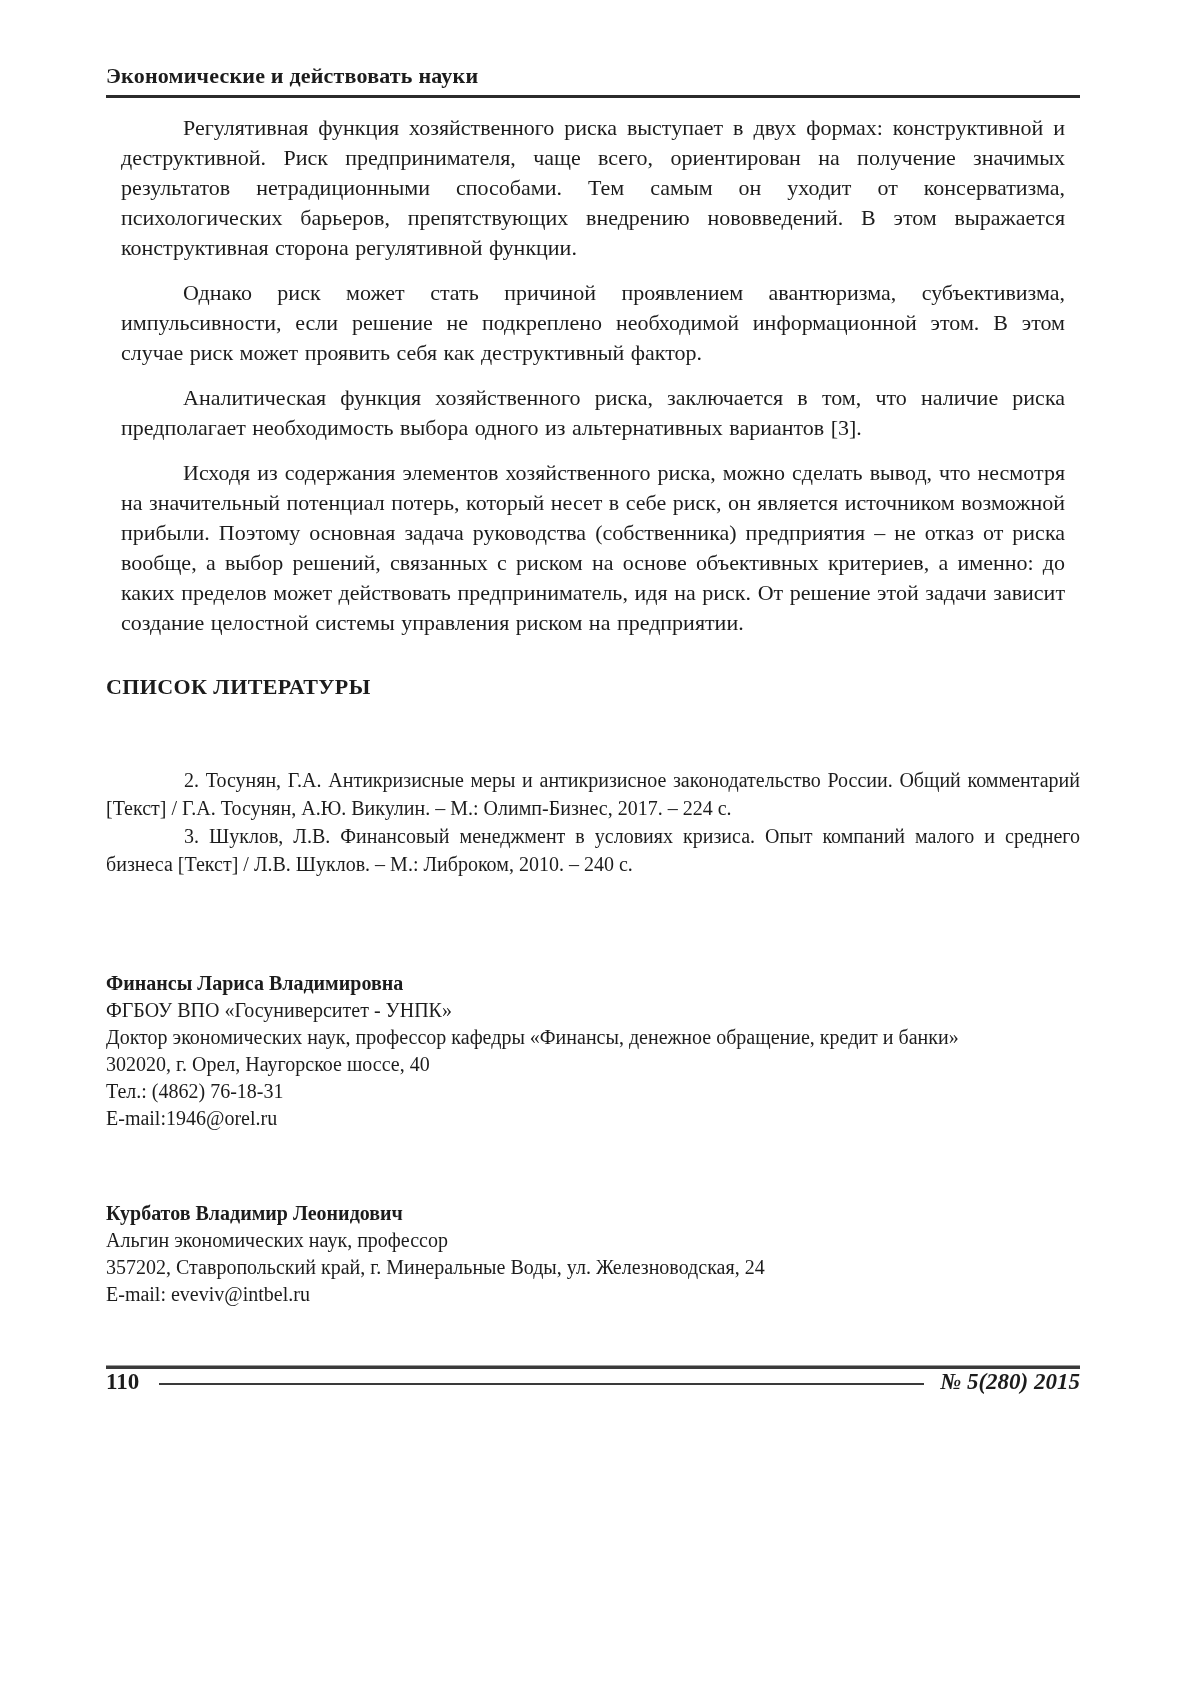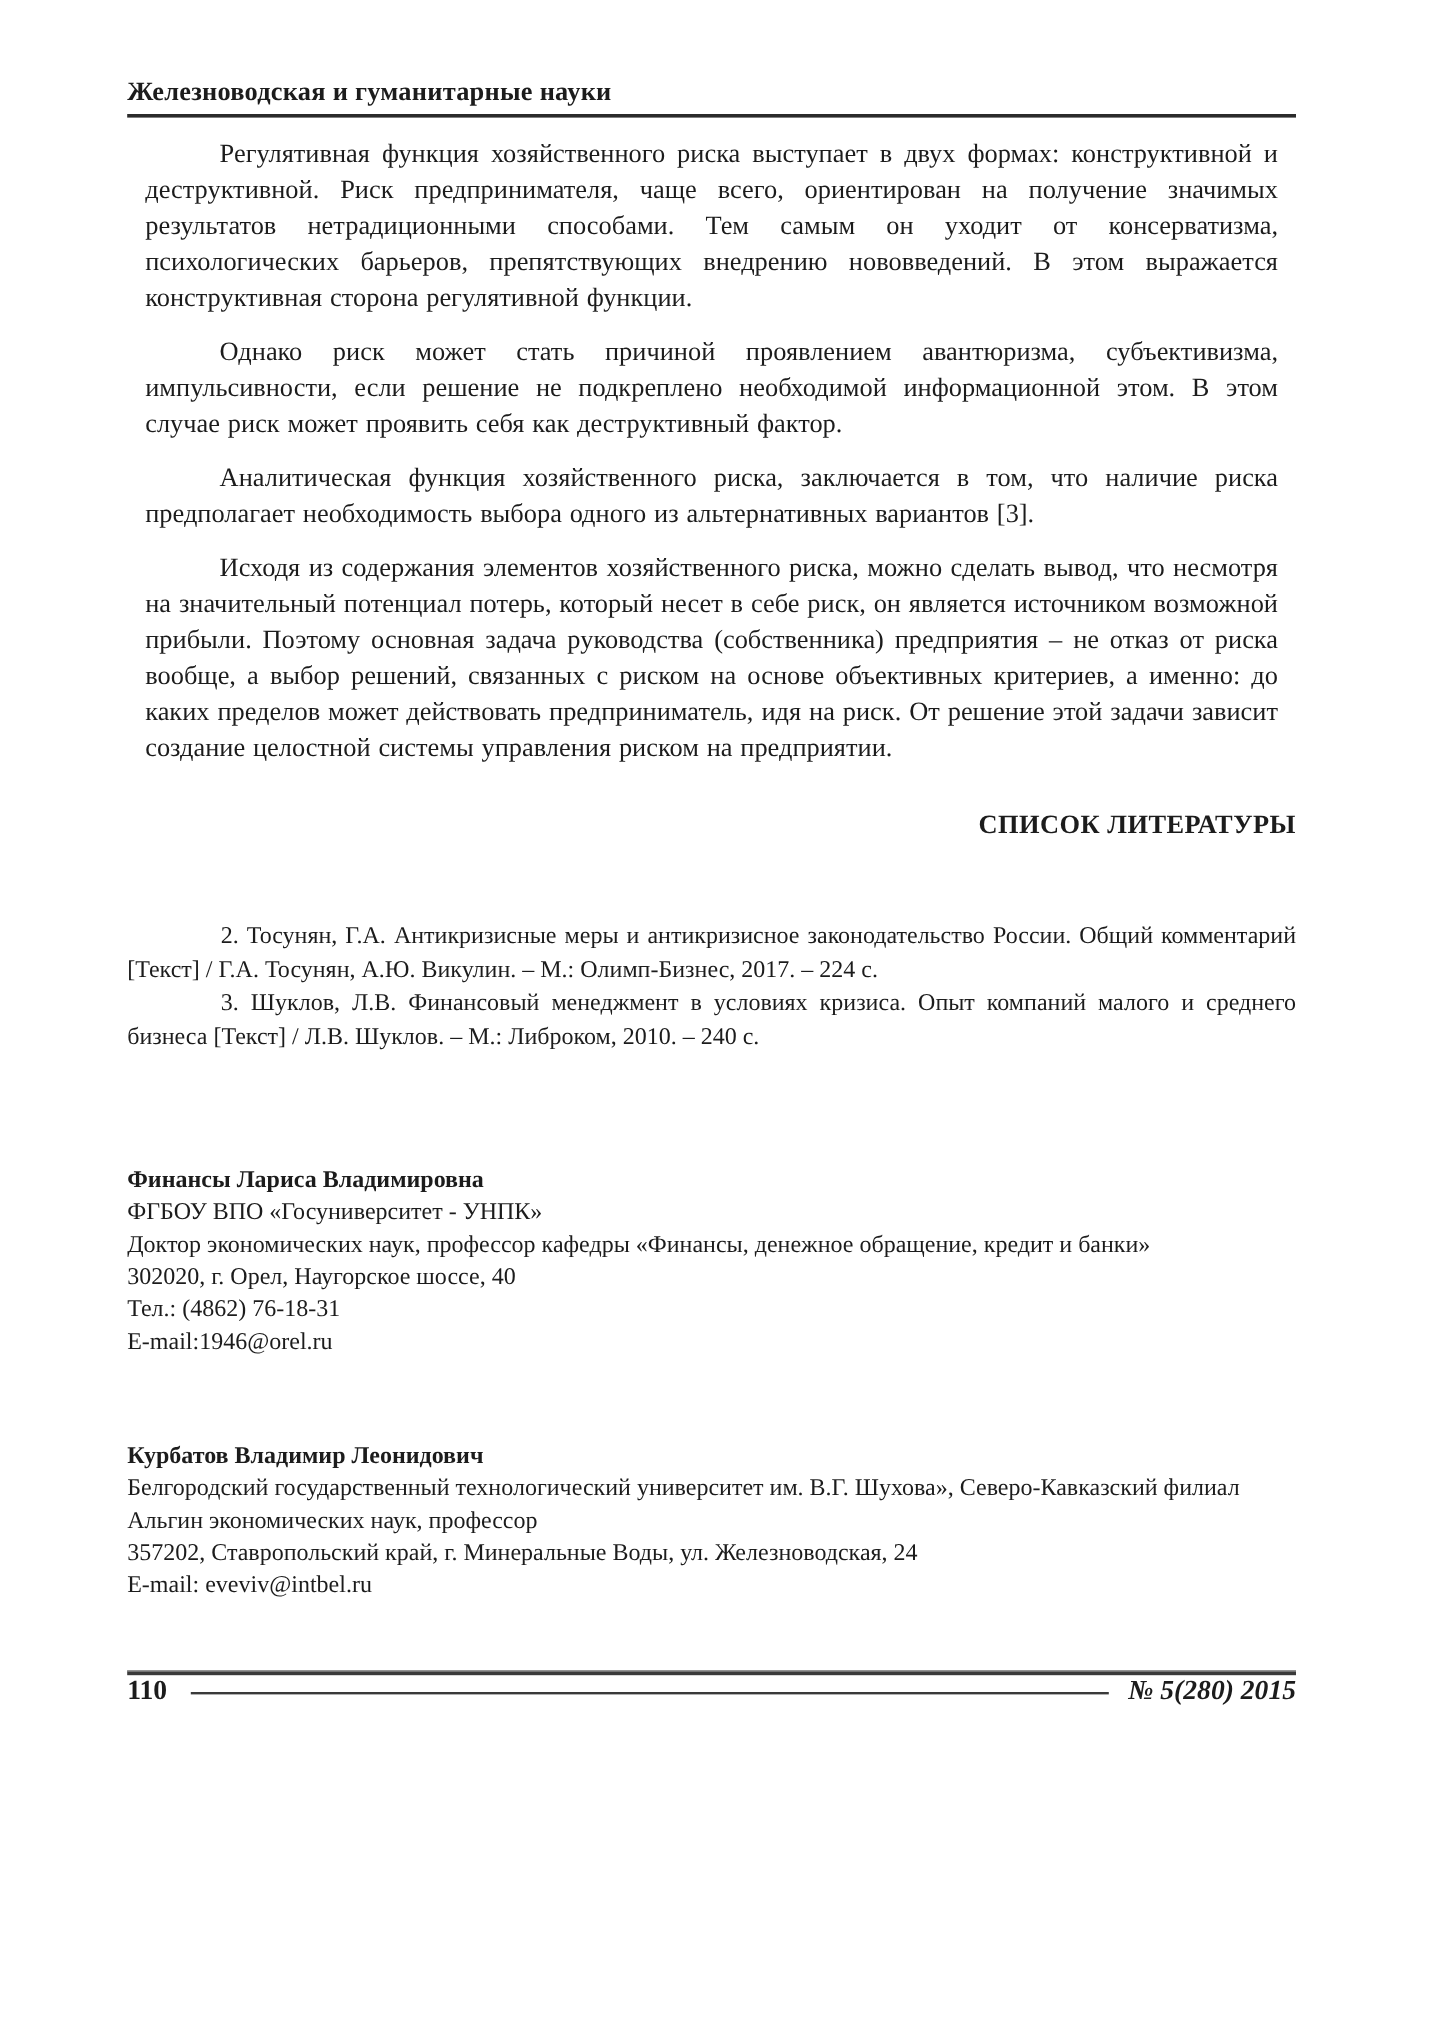--- a/index.html
+++ b/index.html
@@ -33,21 +33,21 @@
   .body-text p {
     margin: 15px;
     font-size: 22px;
     line-height: 30px;
     text-align: justify;
     text-indent: 62px;
     word-spacing: 1px;
   }
   .bib-heading {
     margin: 36px 0 66px 0;
-    text-align: right;
+    text-align: left;
     font-size: 22px;
     font-weight: bold;
     letter-spacing: 0.4px;
   }
   .references p {
     margin: 0;
     font-size: 20px;
     line-height: 28px;
     text-align: justify;
     text-indent: 78px;
@@ -88,21 +88,21 @@
     font-weight: bold;
     font-style: italic;
     margin-top: 0;
   }
 </style>
 </head>
 <body>
 
 <div class="page">
 
-  <div class="running-head">Железноводская и гуманитарные науки</div>
+  <div class="running-head">Экономические и действовать науки</div>
 
   <div class="body-text">
     <p>Регулятивная функция хозяйственного риска выступает в двух формах: конструктивной и деструктивной. Риск предпринимателя, чаще всего, ориентирован на получение значимых результатов нетрадиционными способами. Тем самым он уходит от консерватизма, психологических барьеров, препятствующих внедрению нововведений. В этом выражается конструктивная сторона регулятивной функции.</p>
     <p>Однако риск может стать причиной проявлением авантюризма, субъективизма, импульсивности, если решение не подкреплено необходимой информационной этом. В этом случае риск может проявить себя как деструктивный фактор.</p>
     <p>Аналитическая функция хозяйственного риска, заключается в том, что наличие риска предполагает необходимость выбора одного из альтернативных вариантов [3].</p>
     <p>Исходя из содержания элементов хозяйственного риска, можно сделать вывод, что несмотря на значительный потенциал потерь, который несет в себе риск, он является источником возможной прибыли. Поэтому основная задача руководства (собственника) предприятия – не отказ от риска вообще, а выбор решений, связанных с риском на основе объективных критериев, а именно: до каких пределов может действовать предприниматель, идя на риск. От решение этой задачи зависит создание целостной системы управления риском на предприятии.</p>
   </div>
 
   <div class="bib-heading">СПИСОК ЛИТЕРАТУРЫ</div>
 
@@ -115,21 +115,20 @@
     <div class="author-name">Финансы Лариса Владимировна</div>
     <div class="author-line">ФГБОУ ВПО «Госуниверситет - УНПК»</div>
     <div class="author-line">Доктор экономических наук, профессор кафедры «Финансы, денежное обращение, кредит и банки»</div>
     <div class="author-line">302020, г. Орел, Наугорское шоссе, 40</div>
     <div class="author-line">Тел.: (4862) 76-18-31</div>
     <div class="author-line">E-mail:1946@orel.ru</div>
   </div>
 
   <div class="author-block second">
     <div class="author-name">Курбатов Владимир Леонидович</div>
-    <div class="author-line">Белгородский государственный технологический университет им. В.Г. Шухова», Северо-Кавказский филиал</div>
     <div class="author-line">Альгин экономических наук, профессор</div>
     <div class="author-line">357202, Ставропольский край, г. Минеральные Воды, ул. Железноводская, 24</div>
     <div class="author-line">E-mail: eveviv@intbel.ru</div>
   </div>
 
   <div class="end-rule"></div>
 
   <div class="footer">
     <span class="page-number">110</span>
     <span class="footer-line"></span>

